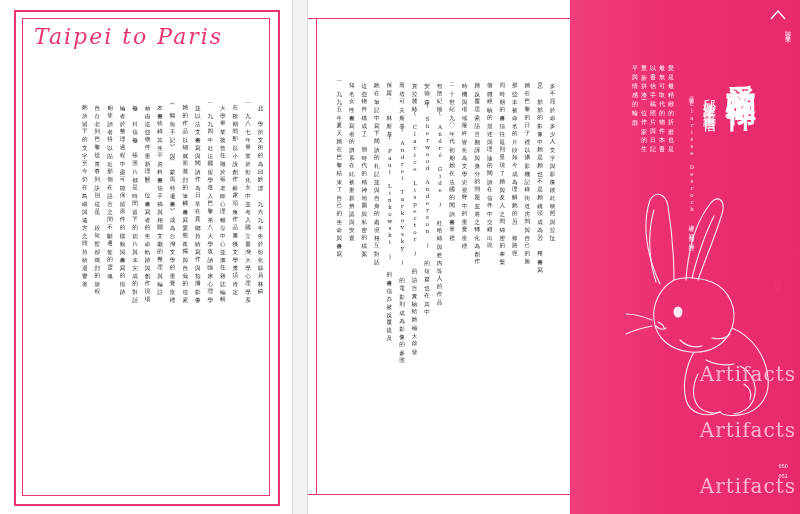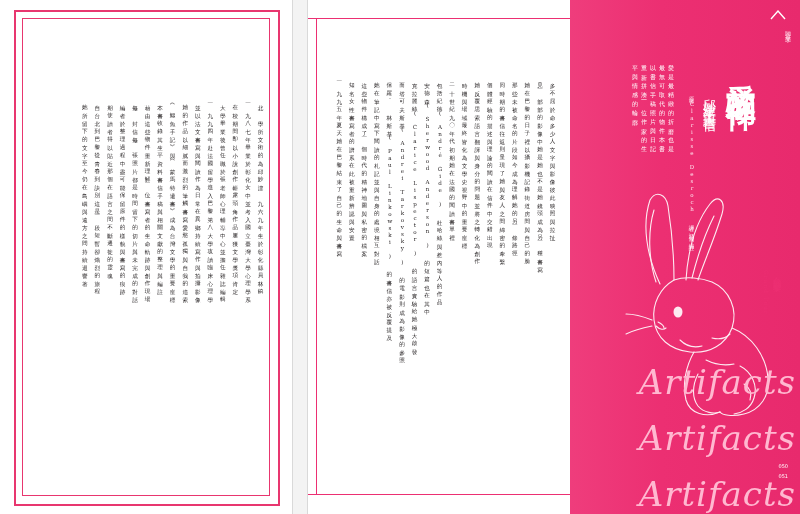--- a/index.html
+++ b/index.html
@@ -211,22 +211,21 @@
     position: absolute;
     right: 6px; top: 188px;
     width: 200px; height: 230px;
     opacity: 0.95;
   }
 
   
   .artifact-word {
     position: absolute;
     font-family: "DejaVu Serif", serif;
-    font-style: italic;
-    font-size: 34px;
+    font-size: 20px;
     color: #ffb8d0;
     letter-spacing: 1px;
     white-space: nowrap;
   }
   .aw1 { right: 4px; top: 362px; }
   .aw2 { right: 4px; top: 418px; }
   .aw3 { right: 4px; top: 474px; }
 
   .page-num {
     position: absolute;
@@ -250,20 +249,21 @@
 </style>
 </head>
 <body>
 
 <div id="page">
 
   <div class="left-page">
     <div class="frame-outer"></div>
     <div class="frame-inner"></div>
 
+    <div class="script-title">Taipei to Paris</div>
 
     <div class="left-cols">
       <div class="vtext">北 一 學 所 文 術 的 為 邱 妙 津 一 九 六 九 年 生 於 彰 化 縣 員 林 鎮</div>
       <div class="vtext">一 九 八 七 年 畢 業 於 彰 化 女 中 並 考 入 國 立 臺 灣 大 學 心 理 學 系</div>
       <div class="vtext">在 校 期 間 即 以 小 說 創 作 嶄 露 頭 角 作 品 屢 獲 文 學 獎 項 肯 定</div>
       <div class="vtext">大 學 畢 業 後 曾 任 職 於 張 老 師 心 理 輔 導 中 心 並 擔 任 雜 誌 編 輯</div>
       <div class="vtext">一 九 九 四 年 赴 法 國 留 學 進 入 巴 黎 第 八 大 學 攻 讀 臨 床 心 理 學</div>
       <div class="vtext">並 以 法 文 書 寫 與 閱 讀 作 為 日 常 在 異 鄉 持 續 寫 作 與 拍 攝 影 像</div>
       <div class="vtext">她 的 作 品 以 細 膩 而 激 烈 的 筆 觸 書 寫 愛 慾 孤 獨 與 自 我 的 追 索</div>
       <div class="vtext">《 鱷 魚 手 記 》 與 《 蒙 馬 特 遺 書 》 成 為 台 灣 文 學 的 重 要 座 標</div>

